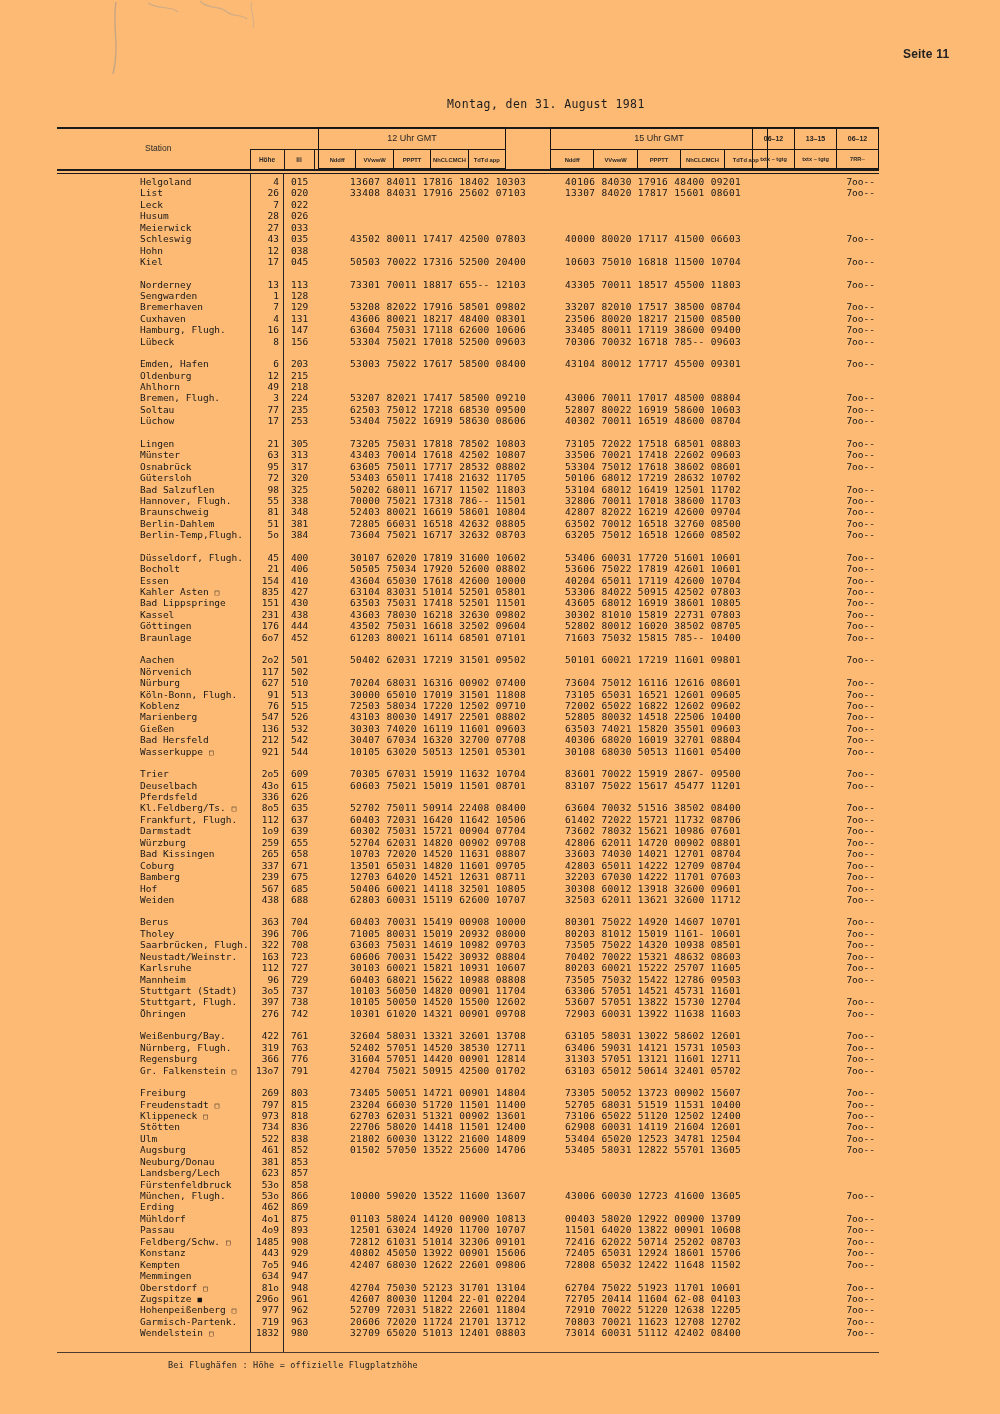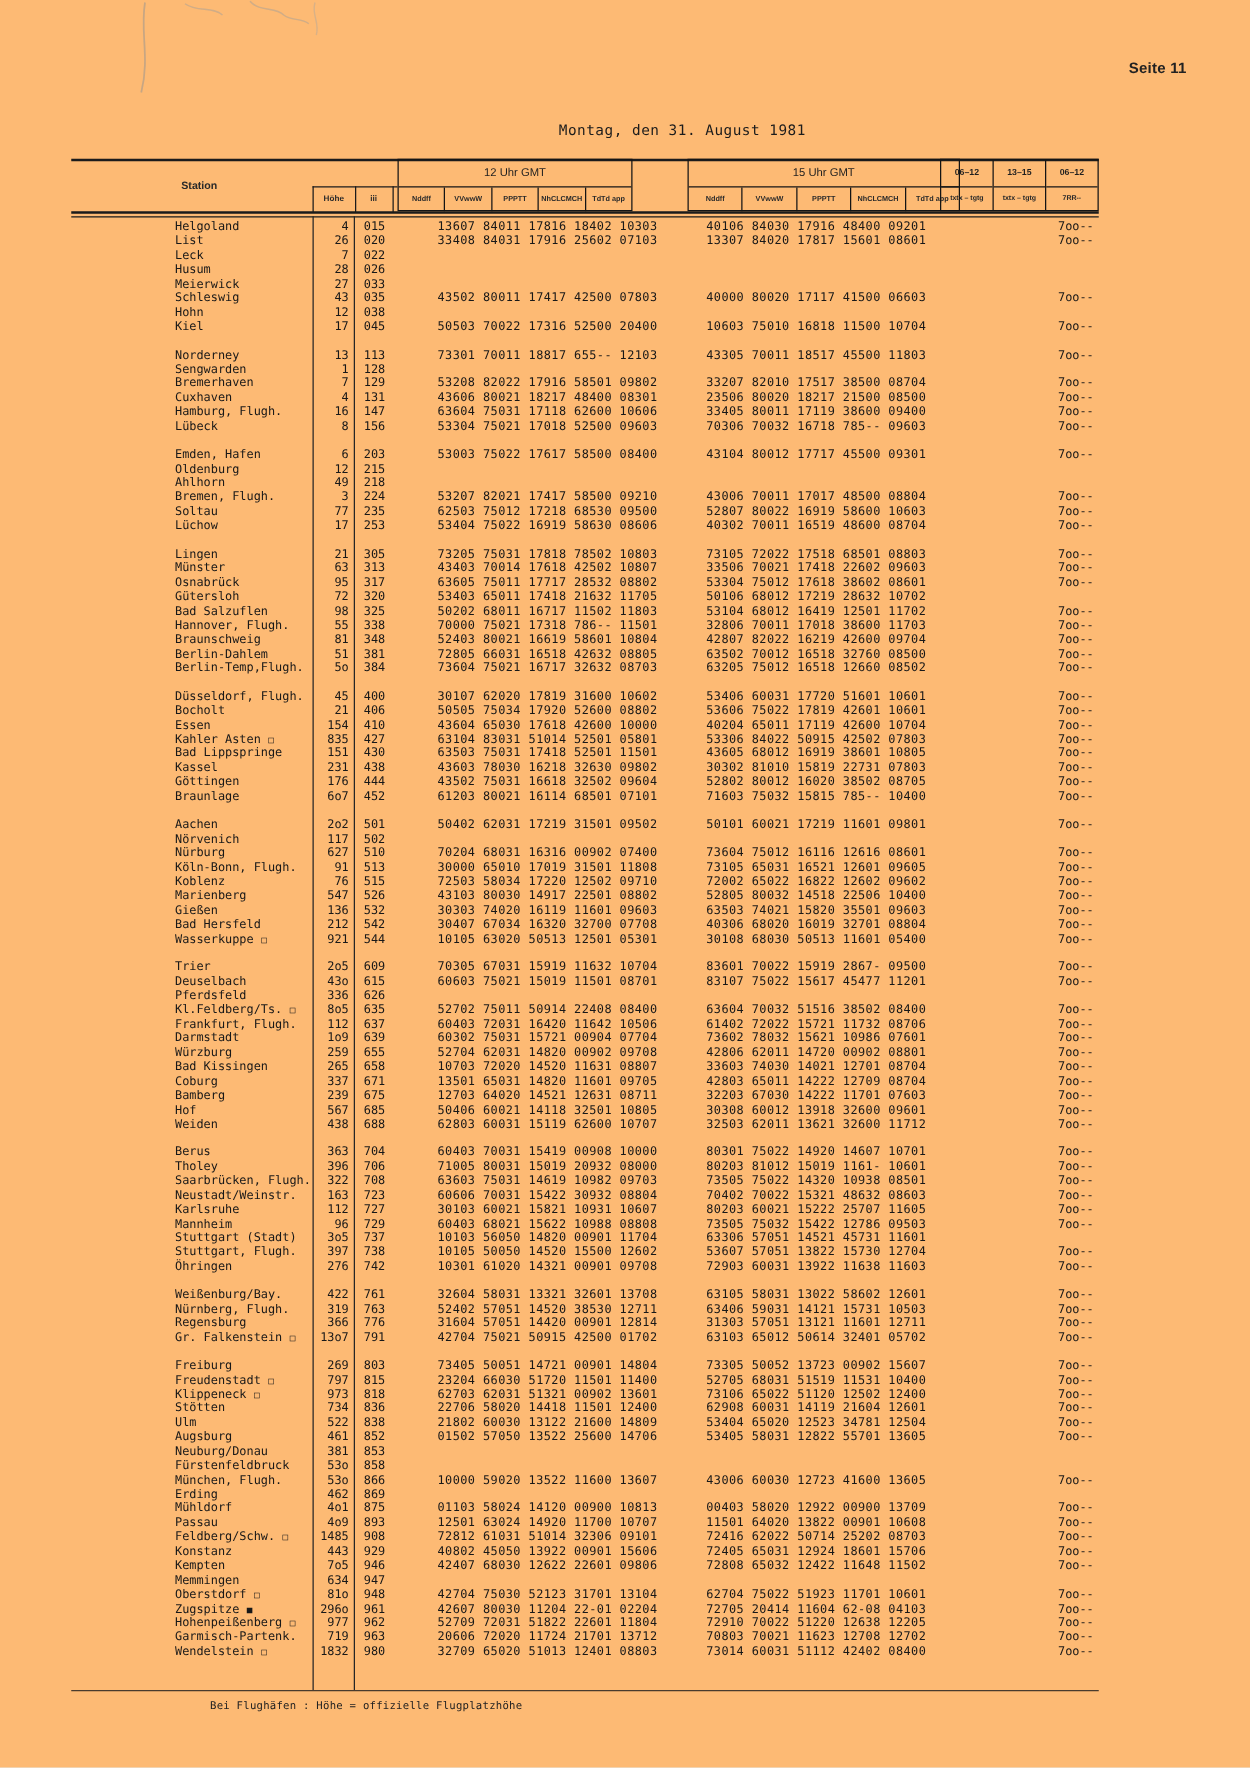--- a/index.html
+++ b/index.html
@@ -4,21 +4,21 @@
 <style>
   html,body{margin:0;padding:0;background:#e8e6e1;}
   .page{position:relative;width:1000px;height:1414px;background:#fdba74;overflow:hidden;
         font-family:"DejaVu Sans Mono",monospace;color:#1c1c1c;}
   .abs{position:absolute;}
   .seite{left:903px;top:47px;font-family:"Liberation Sans",sans-serif;font-weight:bold;
          font-size:12px;letter-spacing:0.2px;color:#222;}
   .title{left:447px;top:97px;font-size:11.5px;letter-spacing:0.4px;}
   
   .rule{background:#1b1b1b;}
-  .hdr-station{left:145px;top:143px;font-family:"Liberation Sans",sans-serif;font-weight:bold;
+  .hdr-station{left:145px;top:143px;font-family:"Liberation Sans",sans-serif;font-weight:normal;
                font-size:8.5px;color:#2a2a2a;}
   .hdr-small{font-family:"Liberation Sans",sans-serif;font-weight:bold;font-size:6.5px;
              color:#2a2a2a;text-align:center;}
   .gmt-box{border:1.5px solid #141414;box-sizing:border-box;background:transparent;}
   .gmt-title{height:21px;line-height:21px;text-align:center;font-family:"Liberation Sans",sans-serif;
              font-weight:normal;font-size:9px;color:#1f1f1f;}
   .subrow{display:flex;height:19px;border-top:1.2px solid #141414;}
   .subrow .sc{flex:1;border-left:1px solid #141414;display:flex;align-items:center;justify-content:center;
               font-family:"Liberation Sans",sans-serif;font-weight:bold;font-size:5.8px;color:#2a2a2a;
               white-space:nowrap;overflow:hidden;}
@@ -204,20 +204,21 @@
         <div class="row"><span class="c-st">Gr. Falkenstein<span class="c-mk">□</span></span><span class="c-he">13o7</span><span class="c-ii">791</span><span class="c-g12">42704 75021 50915 42500 01702</span><span class="c-g15">63103 65012 50614 32401 05702</span><span class="c-rr">7oo--</span></div>
       </div>
       <div class="block">
         <div class="row"><span class="c-st">Freiburg</span><span class="c-he">269</span><span class="c-ii">803</span><span class="c-g12">73405 50051 14721 00901 14804</span><span class="c-g15">73305 50052 13723 00902 15607</span><span class="c-rr">7oo--</span></div>
         <div class="row"><span class="c-st">Freudenstadt<span class="c-mk">□</span></span><span class="c-he">797</span><span class="c-ii">815</span><span class="c-g12">23204 66030 51720 11501 11400</span><span class="c-g15">52705 68031 51519 11531 10400</span><span class="c-rr">7oo--</span></div>
         <div class="row"><span class="c-st">Klippeneck<span class="c-mk">□</span></span><span class="c-he">973</span><span class="c-ii">818</span><span class="c-g12">62703 62031 51321 00902 13601</span><span class="c-g15">73106 65022 51120 12502 12400</span><span class="c-rr">7oo--</span></div>
         <div class="row"><span class="c-st">Stötten</span><span class="c-he">734</span><span class="c-ii">836</span><span class="c-g12">22706 58020 14418 11501 12400</span><span class="c-g15">62908 60031 14119 21604 12601</span><span class="c-rr">7oo--</span></div>
         <div class="row"><span class="c-st">Ulm</span><span class="c-he">522</span><span class="c-ii">838</span><span class="c-g12">21802 60030 13122 21600 14809</span><span class="c-g15">53404 65020 12523 34781 12504</span><span class="c-rr">7oo--</span></div>
         <div class="row"><span class="c-st">Augsburg</span><span class="c-he">461</span><span class="c-ii">852</span><span class="c-g12">01502 57050 13522 25600 14706</span><span class="c-g15">53405 58031 12822 55701 13605</span><span class="c-rr">7oo--</span></div>
         <div class="row"><span class="c-st">Neuburg/Donau</span><span class="c-he">381</span><span class="c-ii">853</span><span class="c-g12"></span><span class="c-g15"></span><span class="c-rr"></span></div>
+        <div class="row"><span class="c-st">Landsberg/Lech</span><span class="c-he">623</span><span class="c-ii">857</span><span class="c-g12"></span><span class="c-g15"></span><span class="c-rr"></span></div>
         <div class="row"><span class="c-st">Fürstenfeldbruck</span><span class="c-he">53o</span><span class="c-ii">858</span><span class="c-g12"></span><span class="c-g15"></span><span class="c-rr"></span></div>
         <div class="row"><span class="c-st">München, Flugh.</span><span class="c-he">53o</span><span class="c-ii">866</span><span class="c-g12">10000 59020 13522 11600 13607</span><span class="c-g15">43006 60030 12723 41600 13605</span><span class="c-rr">7oo--</span></div>
         <div class="row"><span class="c-st">Erding</span><span class="c-he">462</span><span class="c-ii">869</span><span class="c-g12"></span><span class="c-g15"></span><span class="c-rr"></span></div>
         <div class="row"><span class="c-st">Mühldorf</span><span class="c-he">4o1</span><span class="c-ii">875</span><span class="c-g12">01103 58024 14120 00900 10813</span><span class="c-g15">00403 58020 12922 00900 13709</span><span class="c-rr">7oo--</span></div>
         <div class="row"><span class="c-st">Passau</span><span class="c-he">4o9</span><span class="c-ii">893</span><span class="c-g12">12501 63024 14920 11700 10707</span><span class="c-g15">11501 64020 13822 00901 10608</span><span class="c-rr">7oo--</span></div>
         <div class="row"><span class="c-st">Feldberg/Schw.<span class="c-mk">□</span></span><span class="c-he">1485</span><span class="c-ii">908</span><span class="c-g12">72812 61031 51014 32306 09101</span><span class="c-g15">72416 62022 50714 25202 08703</span><span class="c-rr">7oo--</span></div>
         <div class="row"><span class="c-st">Konstanz</span><span class="c-he">443</span><span class="c-ii">929</span><span class="c-g12">40802 45050 13922 00901 15606</span><span class="c-g15">72405 65031 12924 18601 15706</span><span class="c-rr">7oo--</span></div>
         <div class="row"><span class="c-st">Kempten</span><span class="c-he">7o5</span><span class="c-ii">946</span><span class="c-g12">42407 68030 12622 22601 09806</span><span class="c-g15">72808 65032 12422 11648 11502</span><span class="c-rr">7oo--</span></div>
         <div class="row"><span class="c-st">Memmingen</span><span class="c-he">634</span><span class="c-ii">947</span><span class="c-g12"></span><span class="c-g15"></span><span class="c-rr"></span></div>
         <div class="row"><span class="c-st">Oberstdorf<span class="c-mk">□</span></span><span class="c-he">81o</span><span class="c-ii">948</span><span class="c-g12">42704 75030 52123 31701 13104</span><span class="c-g15">62704 75022 51923 11701 10601</span><span class="c-rr">7oo--</span></div>

